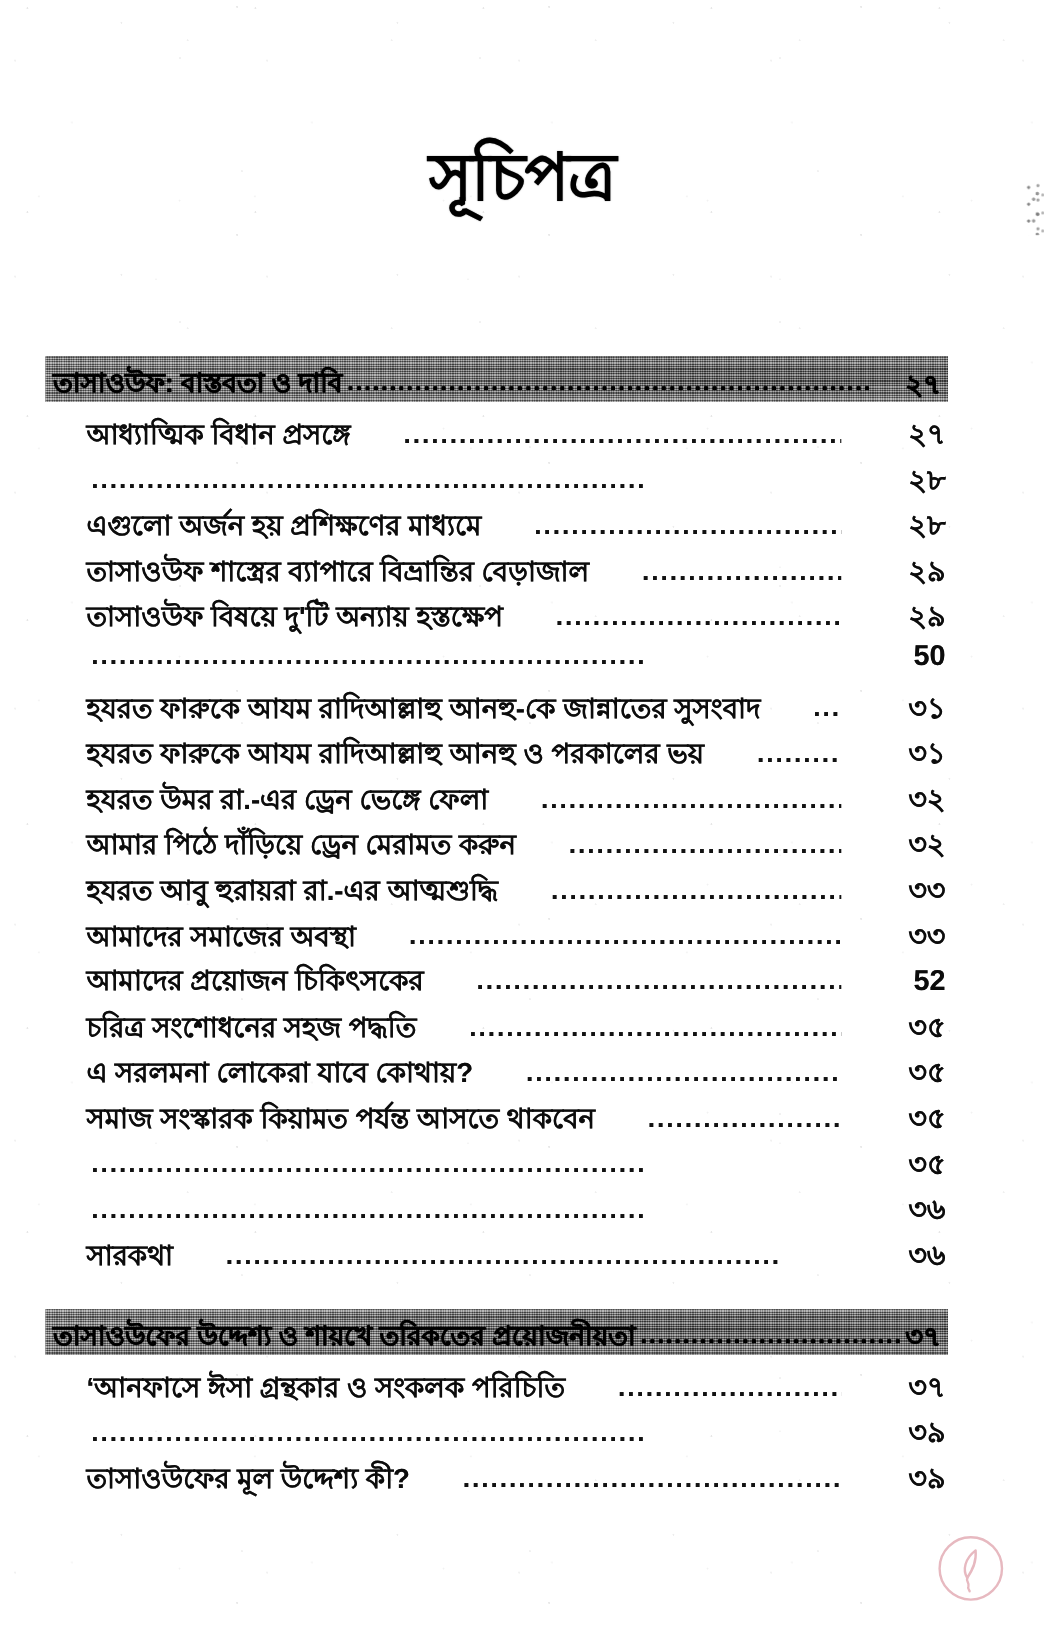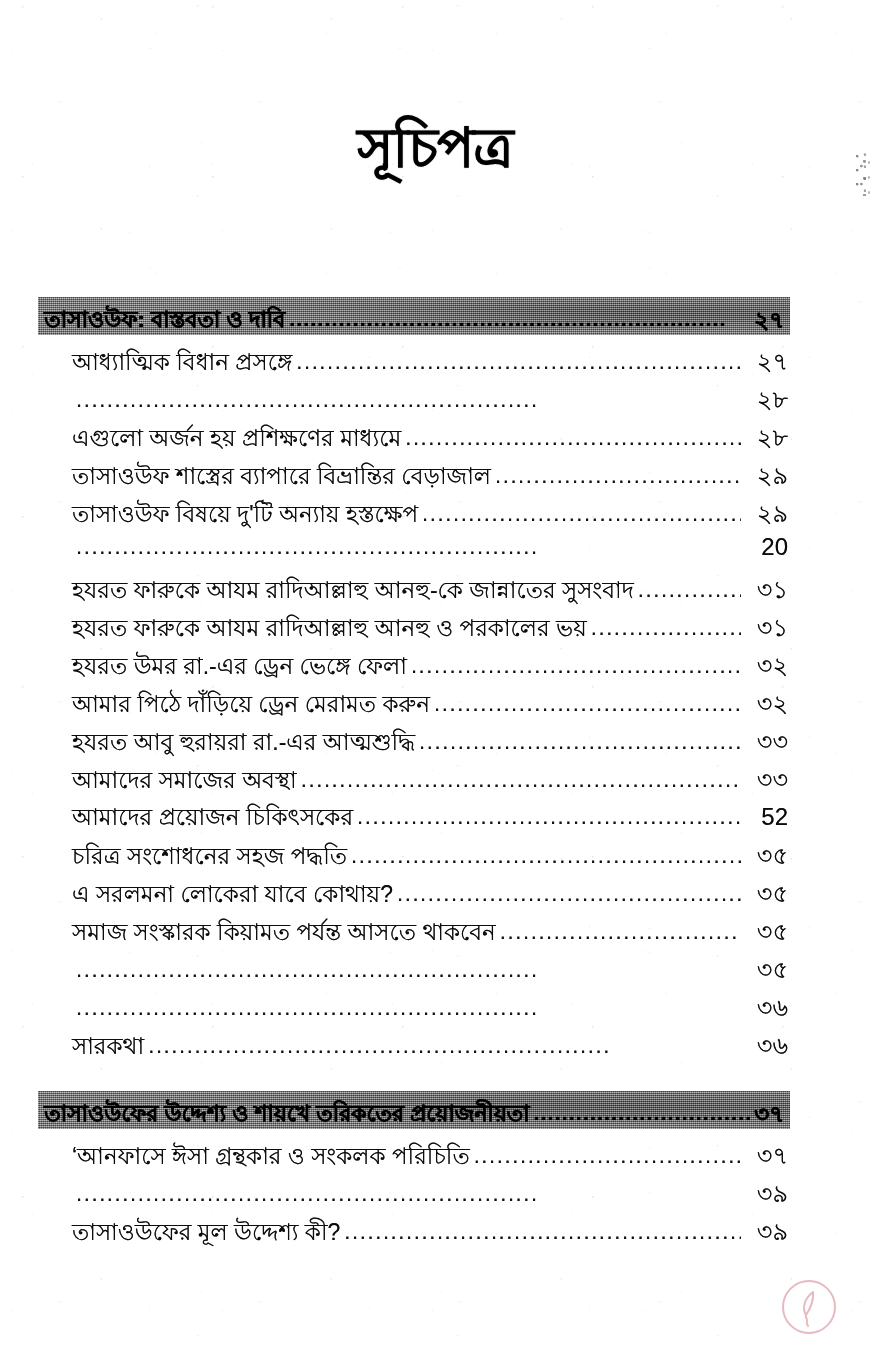--- a/index.html
+++ b/index.html
@@ -133,25 +133,26 @@
   .section-head .sh-page { flex: 0 0 auto; font-size: 23px; }
 
   
   .entry {
     display: flex;
     align-items: baseline;
     height: 38px;
     padding-left: 34px;
     padding-right: 2px;
     font-family: "Liberation Sans", "DejaVu Sans", sans-serif;
-    font-weight: 400;
+    font-weight: 700;
     font-size: 23px;
     color: #0c0c0c;
     white-space: nowrap;
     text-shadow: 0 0 .4px rgba(0,0,0,.6);
+    gap: 40px;
   }
   .entry .e-title { flex: 0 0 auto; }
   .entry .e-leader {
     flex: 1 1 auto;
     overflow: hidden;
     margin: 0 3px 0 4px;
     font-size: 22px;
     letter-spacing: 1.6px;
     color: #111;
     transform: translateY(-1px);
@@ -213,21 +214,21 @@
         <span class="e-leader">............................................................</span>
         <span class="e-page">২৯</span>
       </div>
       <div class="entry">
         <span class="e-title">তাসাওউফ বিষয়ে দু'টি অন্যায় হস্তক্ষেপ</span>
         <span class="e-leader">............................................................</span>
         <span class="e-page">২৯</span>
       </div>
       <div class="entry">
         <span class="e-leader">............................................................</span>
-        <span class="e-page">20</span>
+        <span class="e-page">50</span>
       </div>
       <div class="entry">
         <span class="e-title">হযরত ফারুকে আযম রাদিআল্লাহু আনহু-কে জান্নাতের সুসংবাদ</span>
         <span class="e-leader">............................................................</span>
         <span class="e-page">৩১</span>
       </div>
       <div class="entry">
         <span class="e-title">হযরত ফারুকে আযম রাদিআল্লাহু আনহু ও পরকালের ভয়</span>
         <span class="e-leader">............................................................</span>
         <span class="e-page">৩১</span>

